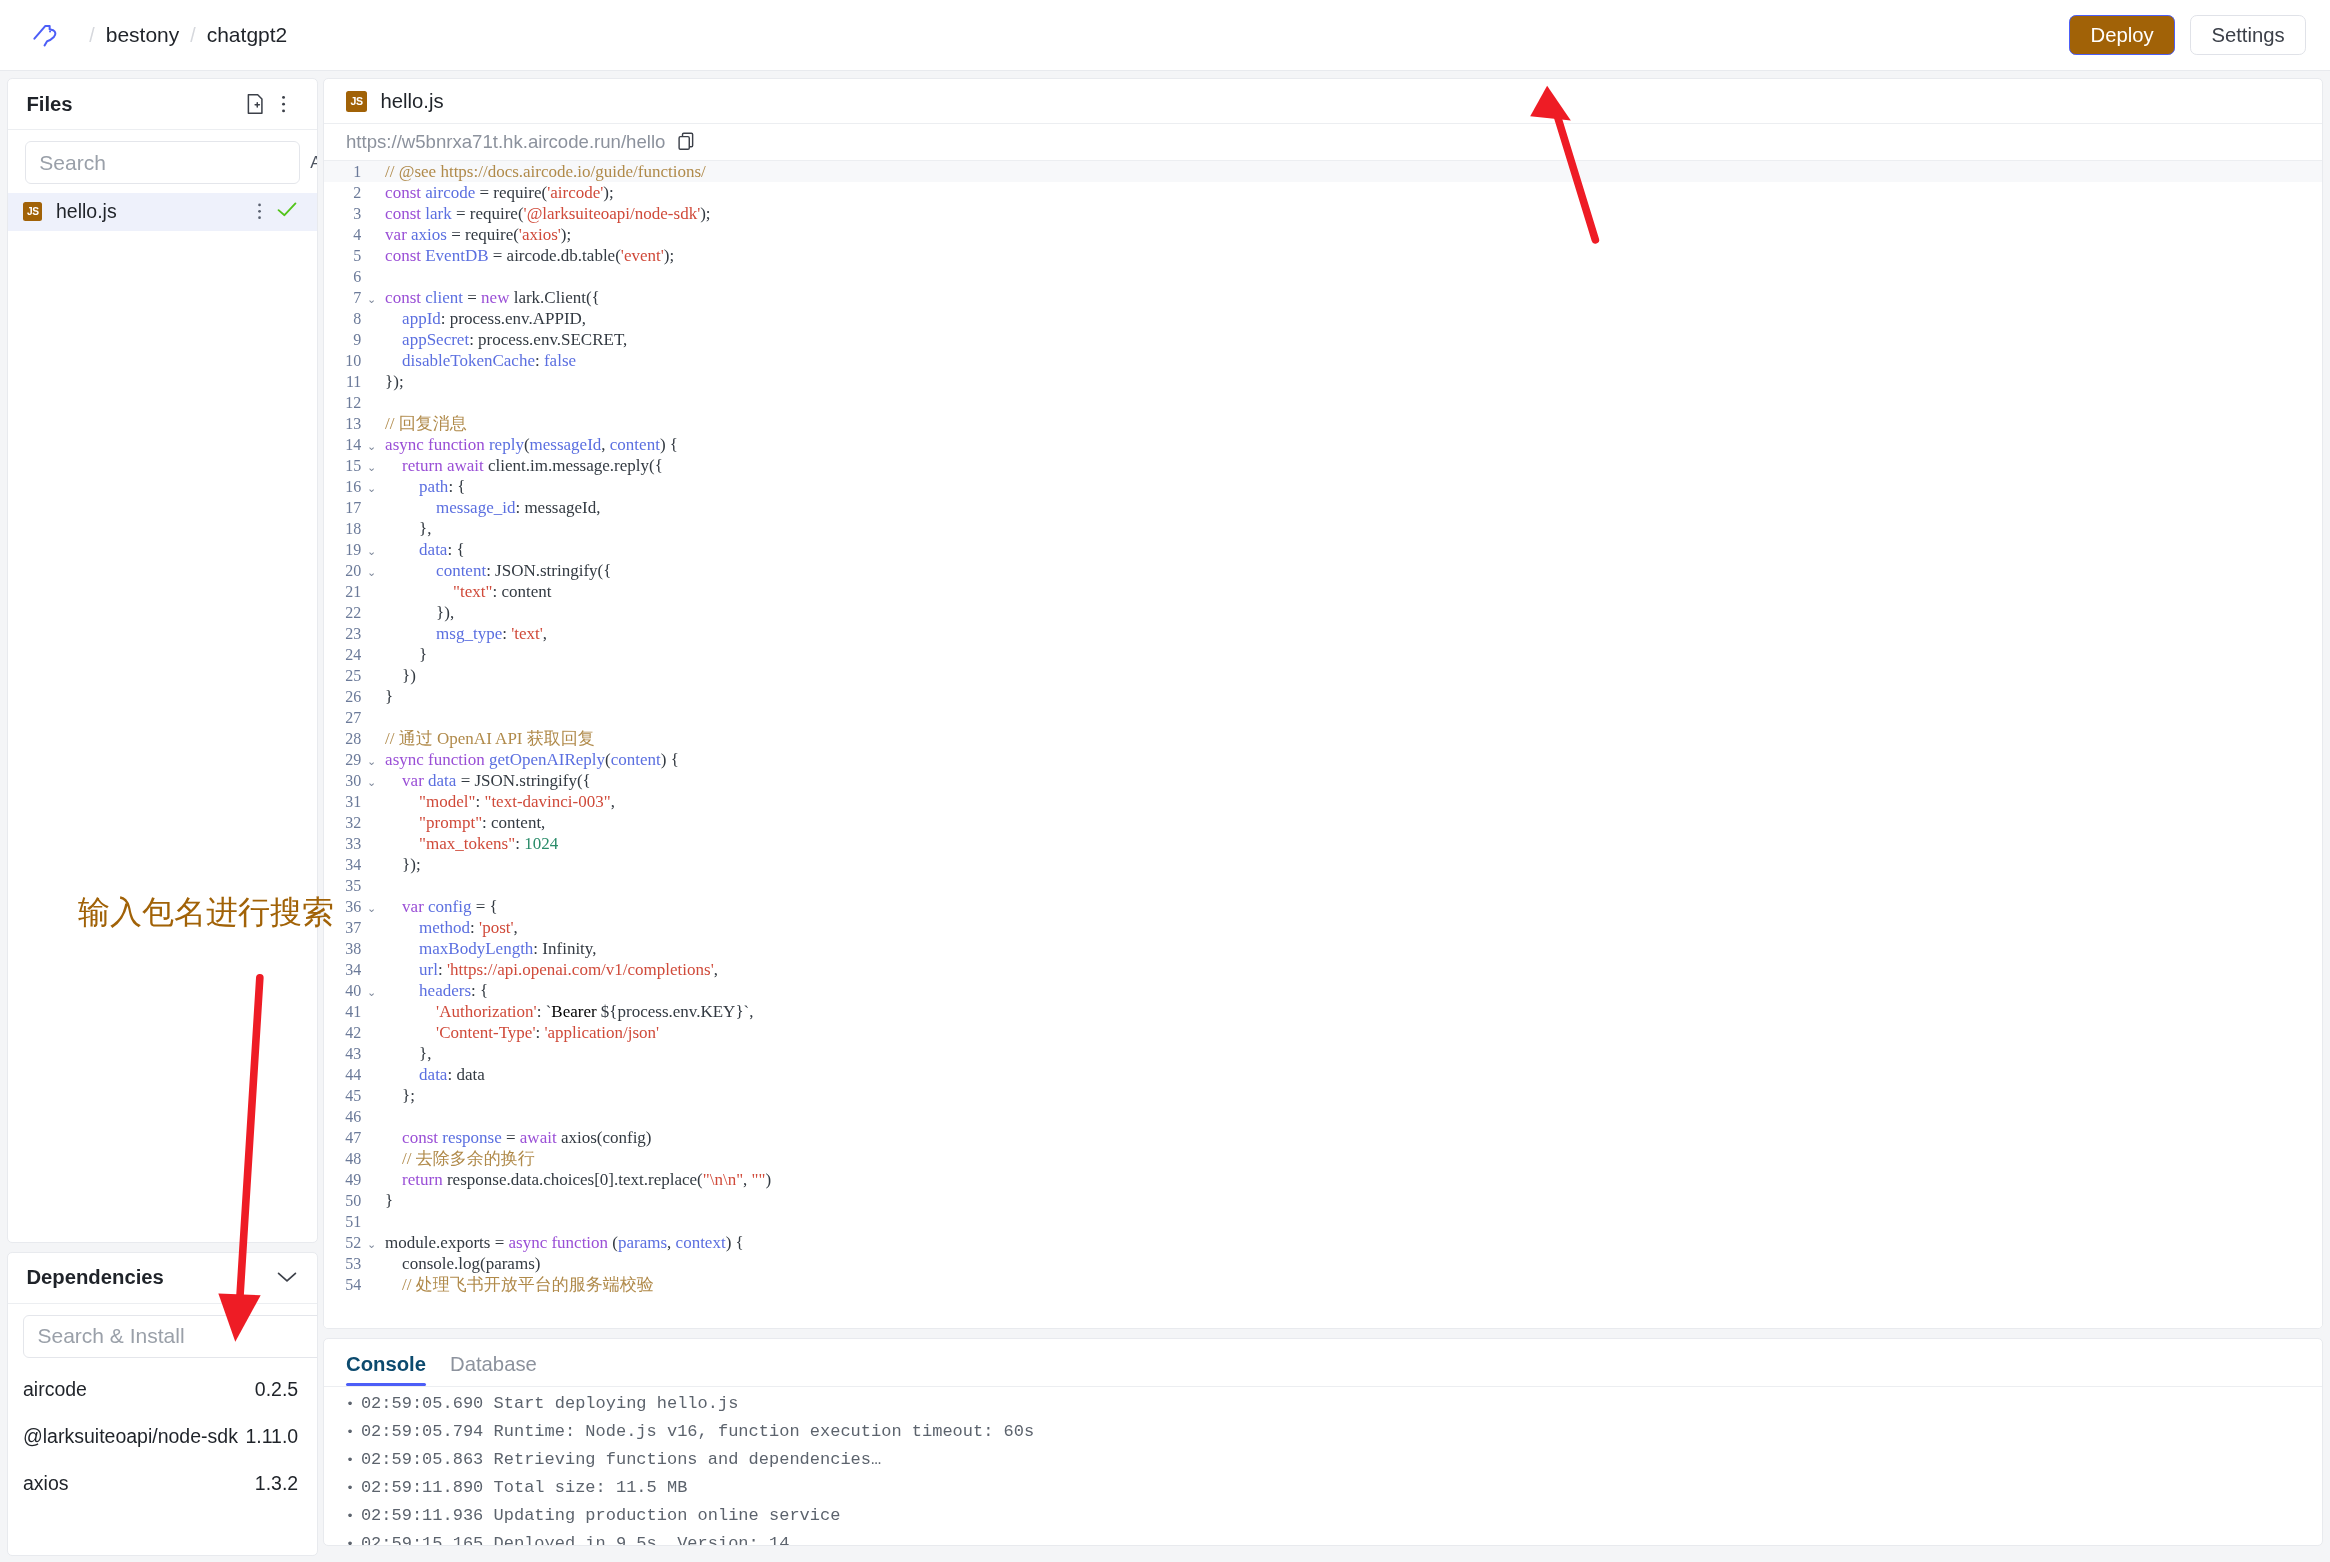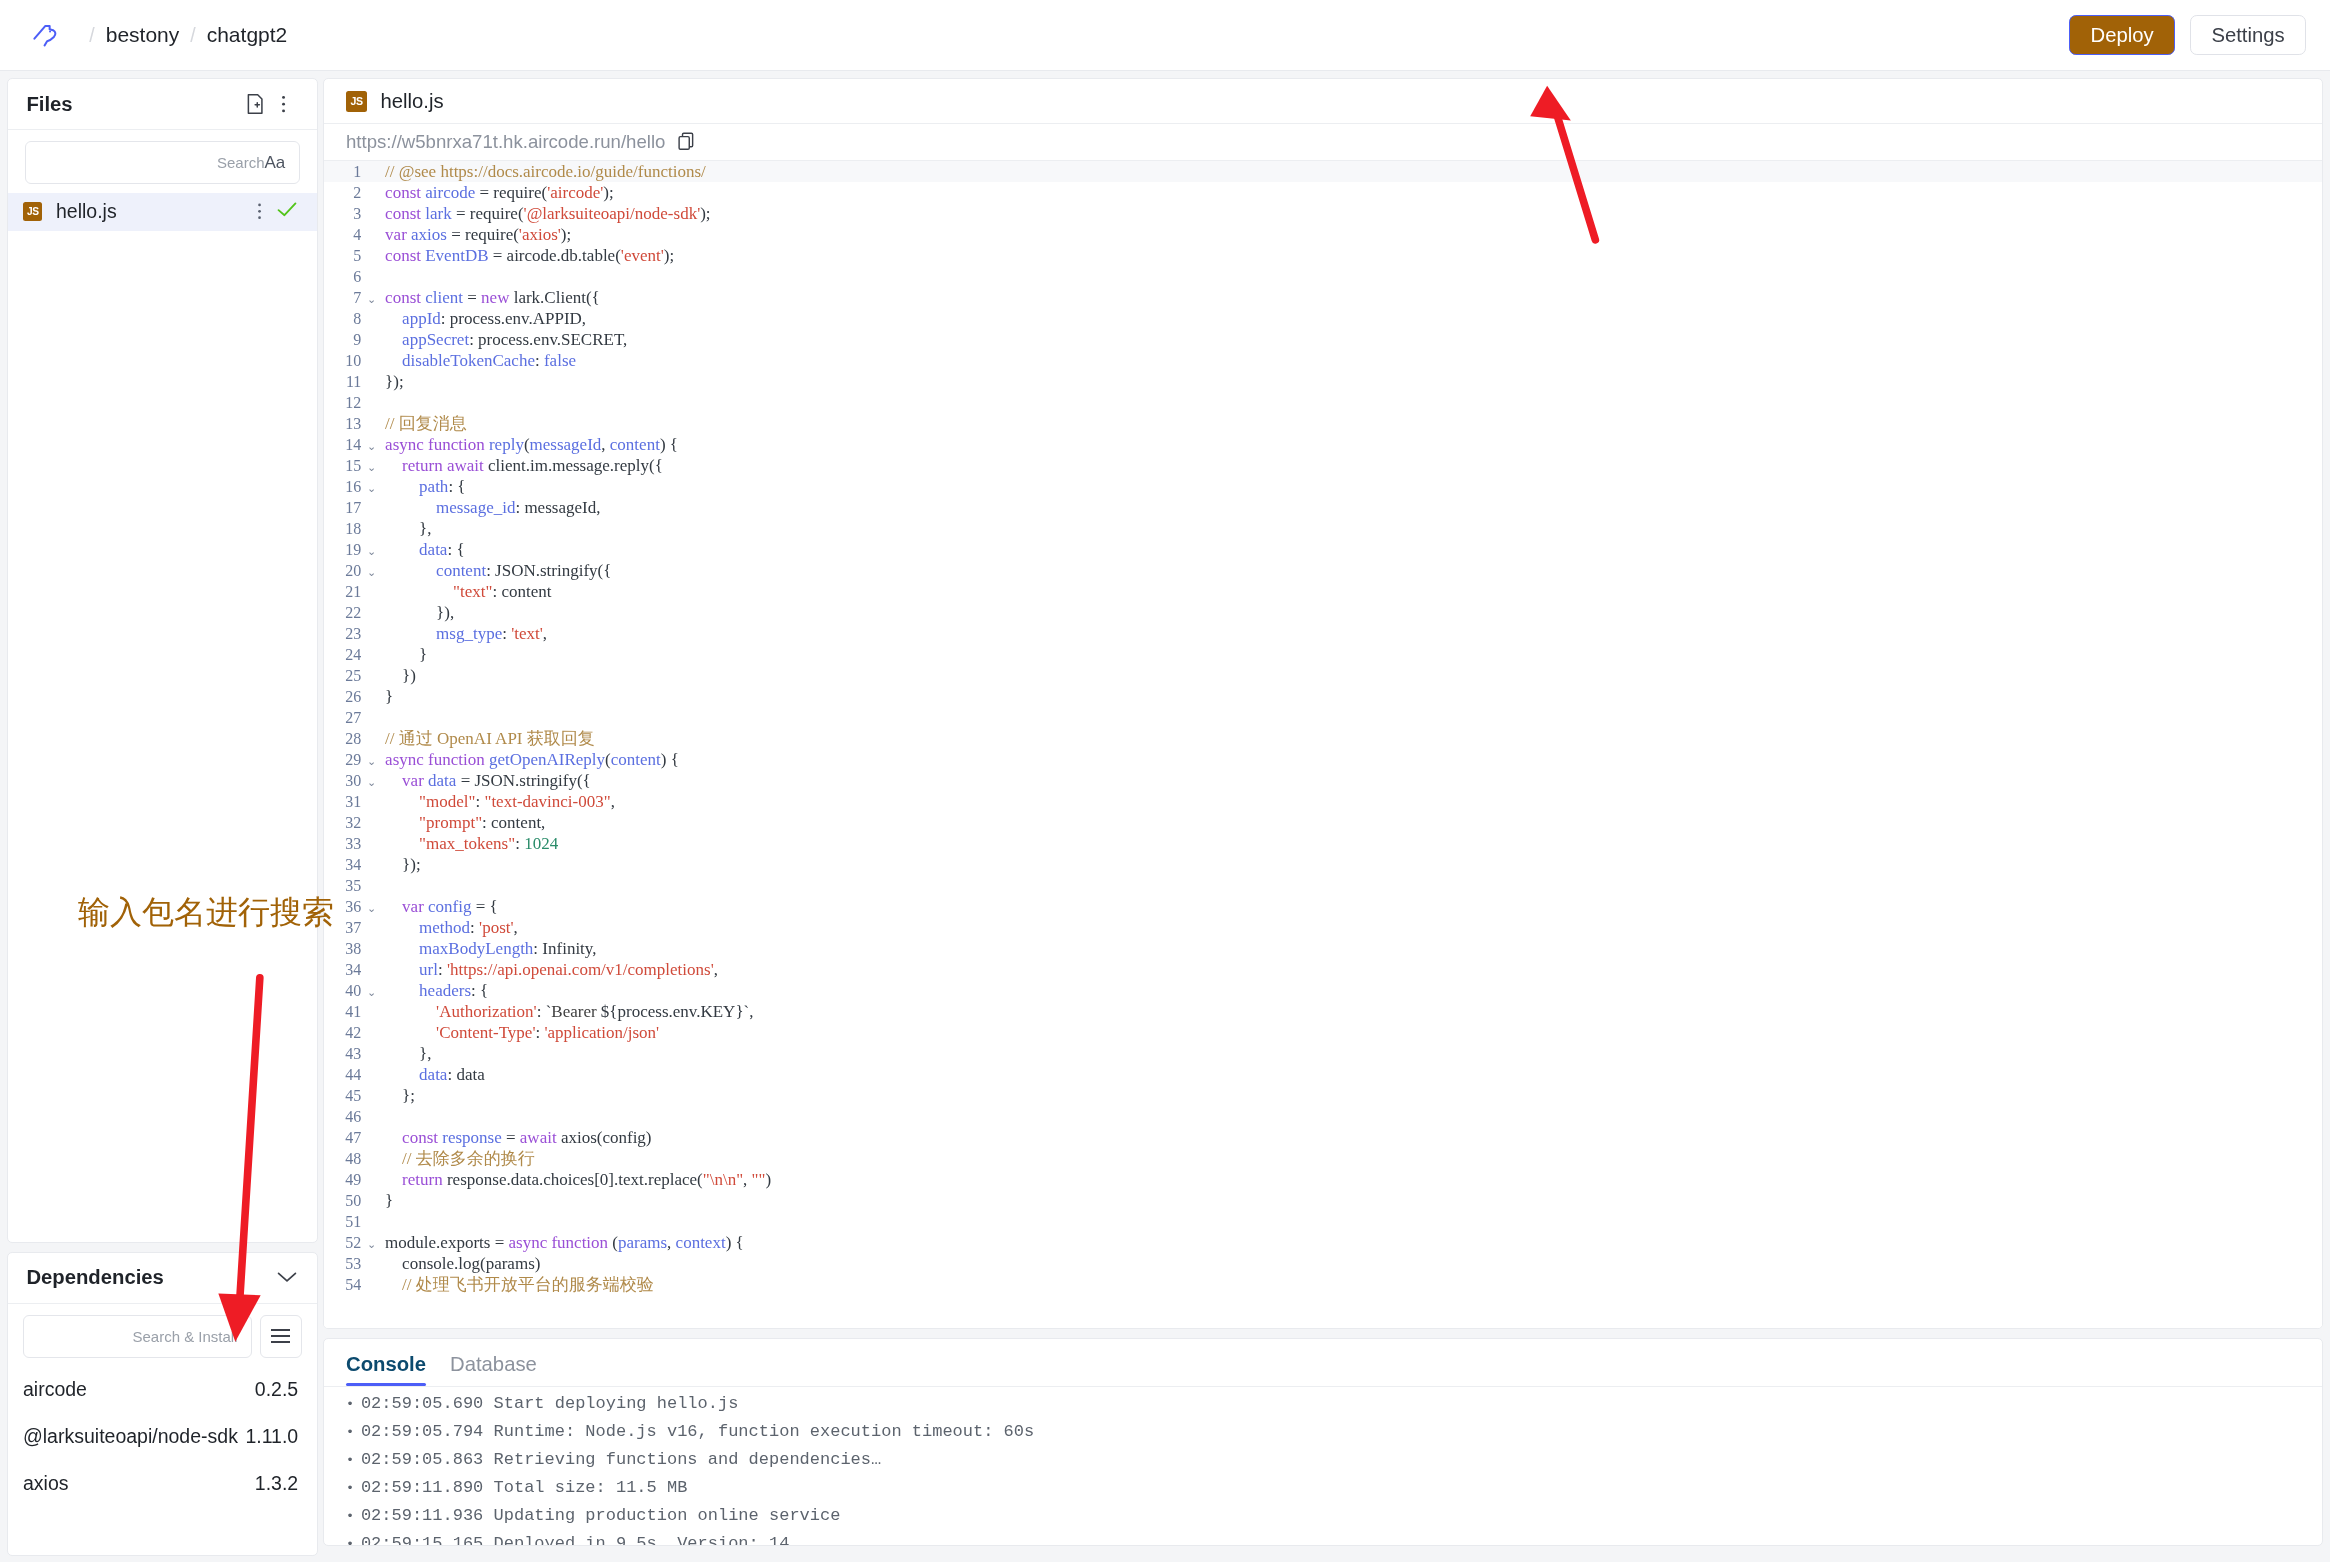--- a/index.html
+++ b/index.html
@@ -46,22 +46,22 @@
   }
   .panel-title { font-size: 20.3px; color: #1f2329; font-weight: 600; }
   .panel-head .spacer { flex: 1; }
   .icon-btn { width: 29px; height: 29px; display: flex; align-items: center; justify-content: center; cursor: pointer; }
   .search-wrap { padding: 11px 17px 8.5px 17px; flex: 0 0 auto; }
   .search-box {
     height: 43px; border: 0.8px solid #e4e6eb; border-radius: 6px;
     display: flex; align-items: center; padding: 0 13.5px; background: #fff;
   }
   .search-box input {
-    flex: 1; border: none; outline: none; font-size: 15px; color: #1f2329;
-    font-family: "Liberation Sans", sans-serif; background: transparent; text-align: right;
+    flex: 1; border: none; outline: none; font-size: 21px; color: #1f2329;
+    font-family: "Liberation Sans", sans-serif; background: transparent;
   }
   .search-box input::placeholder { color: #9aa0a9; }
   .search-icons { display: flex; align-items: center; gap: 11px; }
   .sicon { font-size: 17px; color: #4e5561; cursor: pointer; line-height: 1; }
   .file-list { flex: 1 1 auto; overflow: hidden; }
   .file-row {
     height: 38px; display: flex; align-items: center; padding: 0 18.6px 0 15.2px;
     background: #eef1fb; cursor: pointer;
   }
   .js-badge {
@@ -114,21 +114,21 @@
     font-family: "Liberation Serif", serif; padding-right: 1.7px;
   }
   .fold { flex: 0 0 17px; text-align: center; color: #7b8699; font-size: 11px; line-height: 24px; }
   .ctext { flex: 1; padding-left: 5.1px; color: #333a42; font-family: "Liberation Serif", serif; }
   .cm { color: #b08a4a; }      
   .kw { color: #9a4fd6; }      
   .var { color: #5b6fe0; }     
   .str { color: #d04a3a; }     
   .num { color: #2a8c6a; }     
   .pl { color: #333a42; }      
-  .tpl { color: #404040; text-align: right; }     
+  .tpl { color: #000000; text-align: right; }     
 
   
   .console-card {
     margin-top: 8.5px; background: #fff; border: 0.8px solid #e8eaee;
     border-radius: 5.1px; height: 208px; overflow: hidden;
   }
   .console-tabs { height: 48px; display: flex; align-items: flex-end; padding: 0 22px; border-bottom: 0.8px solid #eceef1; }
   .ctab {
     font-size: 20.3px; color: #8c929d; padding-bottom: 9.3px; margin-right: 24px;
     cursor: pointer; position: relative;

